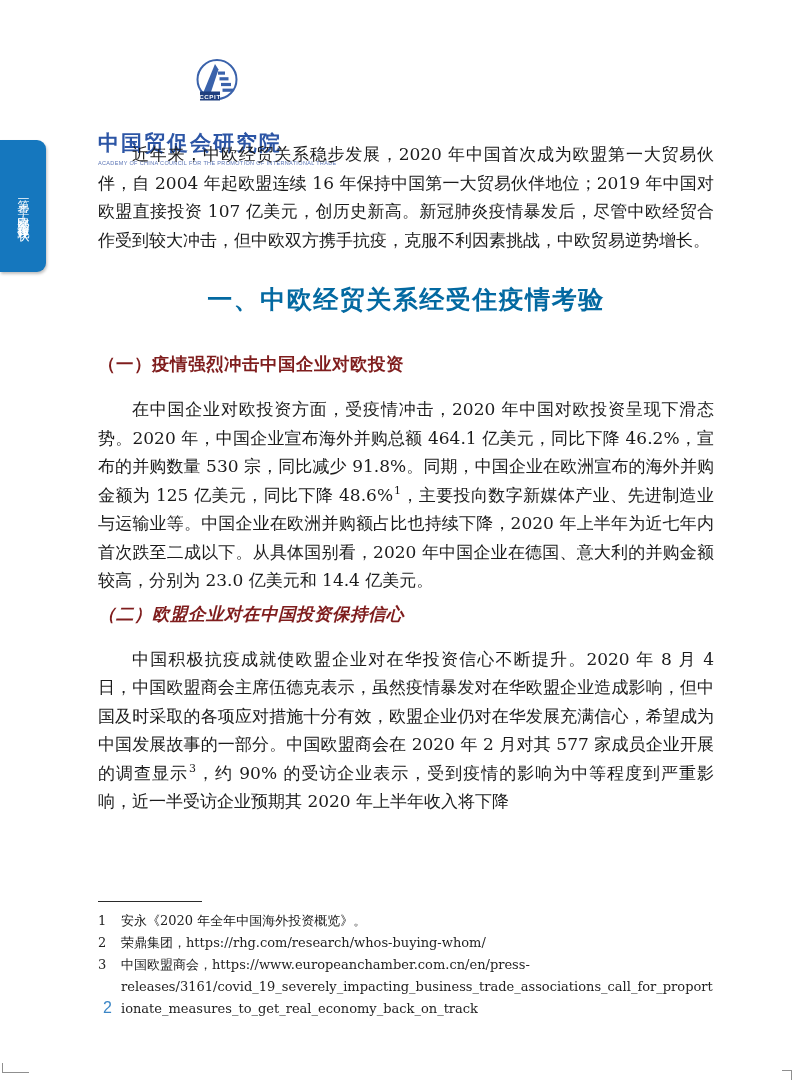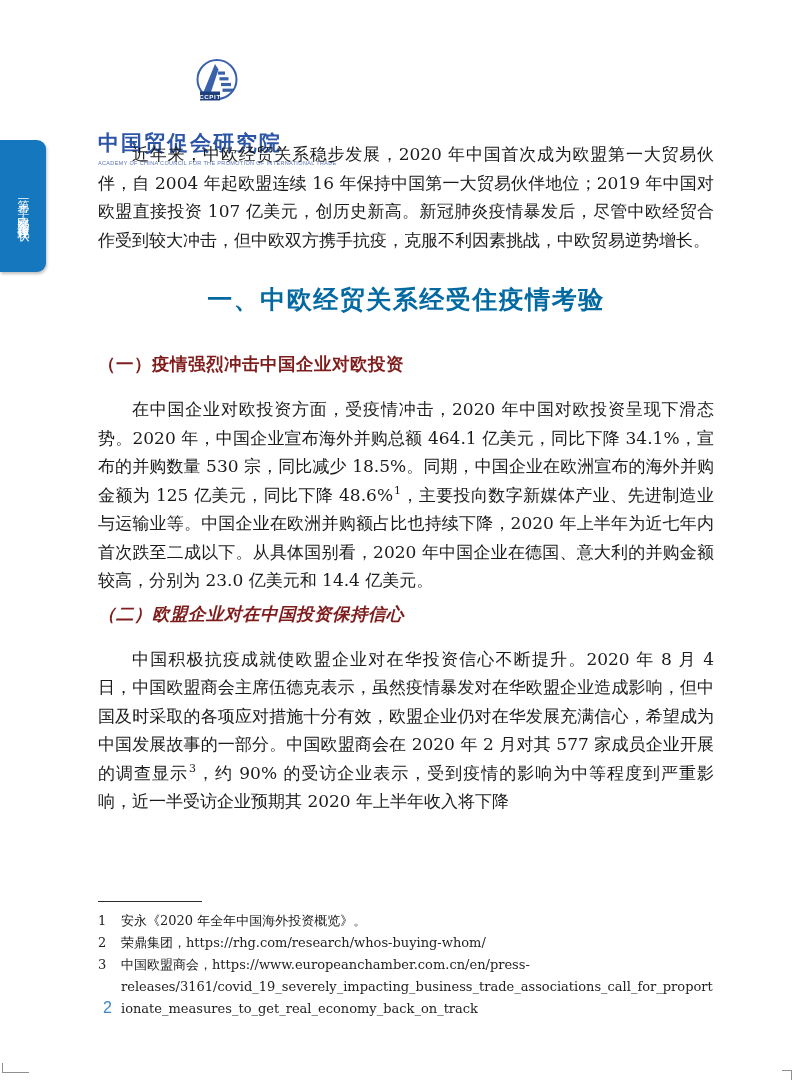--- a/index.html
+++ b/index.html
@@ -136,21 +136,21 @@
   </div>
 
   <div class="content">
 
     <p class="body">近年来，中欧经贸关系稳步发展，2020 年中国首次成为欧盟第一大贸易伙伴，自 2004 年起欧盟连续 16 年保持中国第一大贸易伙伴地位；2019 年中国对欧盟直接投资 107 亿美元，创历史新高。新冠肺炎疫情暴发后，尽管中欧经贸合作受到较大冲击，但中欧双方携手抗疫，克服不利因素挑战，中欧贸易逆势增长。</p>
 
     <h1 class="section">一、中欧经贸关系经受住疫情考验</h1>
 
     <h2 class="sub sub1">（一）疫情强烈冲击中国企业对欧投资</h2>
 
-    <p class="body"><span>在中国企业对欧投资方面，受疫情冲击，2020 年中国对欧投资呈现下滑态势。2020 年，中国企业宣布海外并购总额 464.1 亿美元，同比下降 34.1%，宣布的并购数量 530 宗，同比减少 18.5%。同期，中国企业在欧洲宣布的海外并购金额为 125 亿美元，同比下降 48.6%</span><sup class="fn-ref">1</sup><span>，主要投向数字新媒体产业、先进制造业与运输业等。中国企业在欧洲并购额占比也持续下降，2020 年上半年为近七年内首次跌至二成以下。从具体国别看，2020 年中国企业在德国、意大利的并购金额较高，分别为 23.0 亿美元和 14.4 亿美元。</span></p>
+    <p class="body"><span>在中国企业对欧投资方面，受疫情冲击，2020 年中国对欧投资呈现下滑态势。2020 年，中国企业宣布海外并购总额 464.1 亿美元，同比下降 46.2%，宣布的并购数量 530 宗，同比减少 91.8%。同期，中国企业在欧洲宣布的海外并购金额为 125 亿美元，同比下降 48.6%</span><sup class="fn-ref">1</sup><span>，主要投向数字新媒体产业、先进制造业与运输业等。中国企业在欧洲并购额占比也持续下降，2020 年上半年为近七年内首次跌至二成以下。从具体国别看，2020 年中国企业在德国、意大利的并购金额较高，分别为 23.0 亿美元和 14.4 亿美元。</span></p>
 
     <h2 class="sub sub2">（二）欧盟企业对在中国投资保持信心</h2>
 
 
     <p class="body"><span>中国积极抗疫成就使欧盟企业对在华投资信心不断提升。2020 年 8 月 4 日，中国欧盟商会主席伍德克表示，虽然疫情暴发对在华欧盟企业造成影响，但中国及时采取的各项应对措施十分有效，欧盟企业仍对在华发展充满信心，希望成为中国发展故事的一部分。中国欧盟商会在 2020 年 2 月对其 577 家成员企业开展的调查显示</span><sup class="fn-ref">3</sup><span>，约 90% 的受访企业表示，受到疫情的影响为中等程度到严重影响，近一半受访企业预期其 2020 年上半年收入将下降</span></p>
 
   </div>
 
   <div class="footnote-sep"></div>
 

